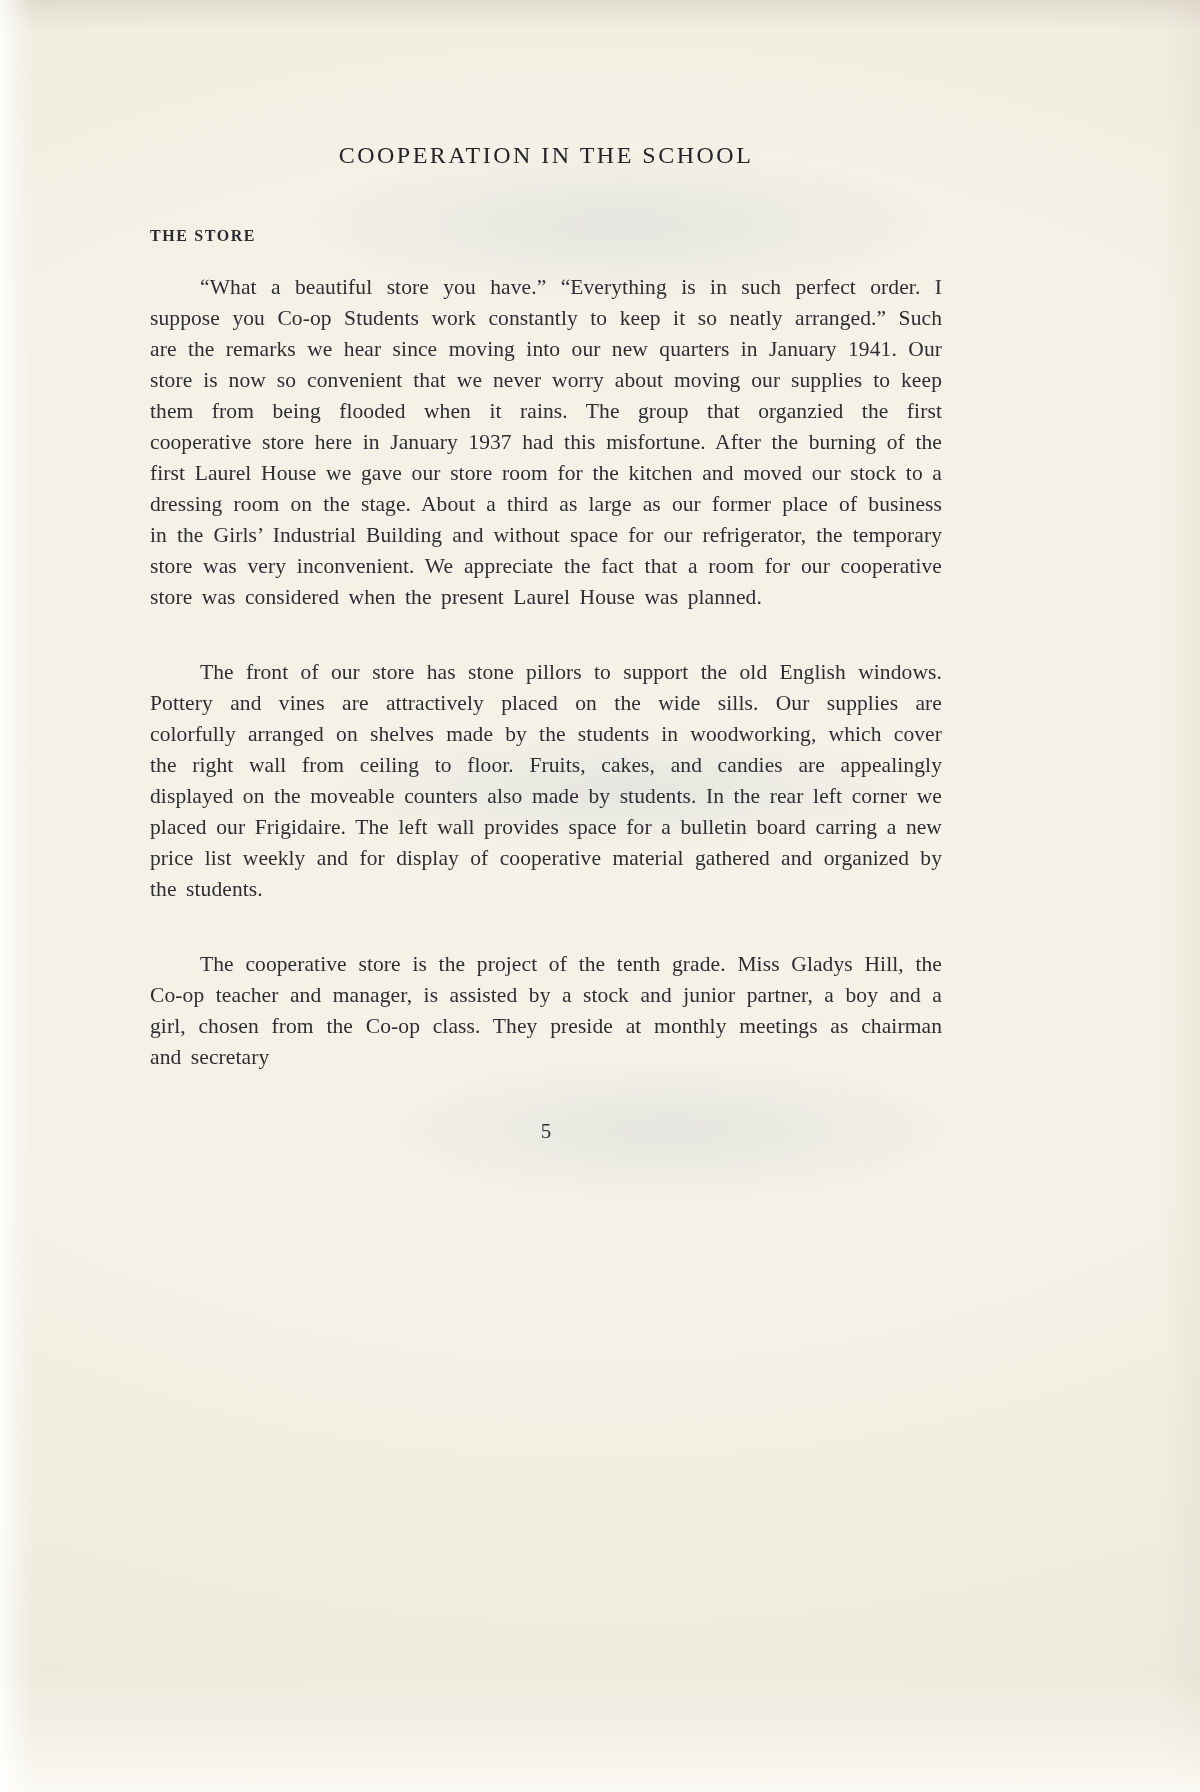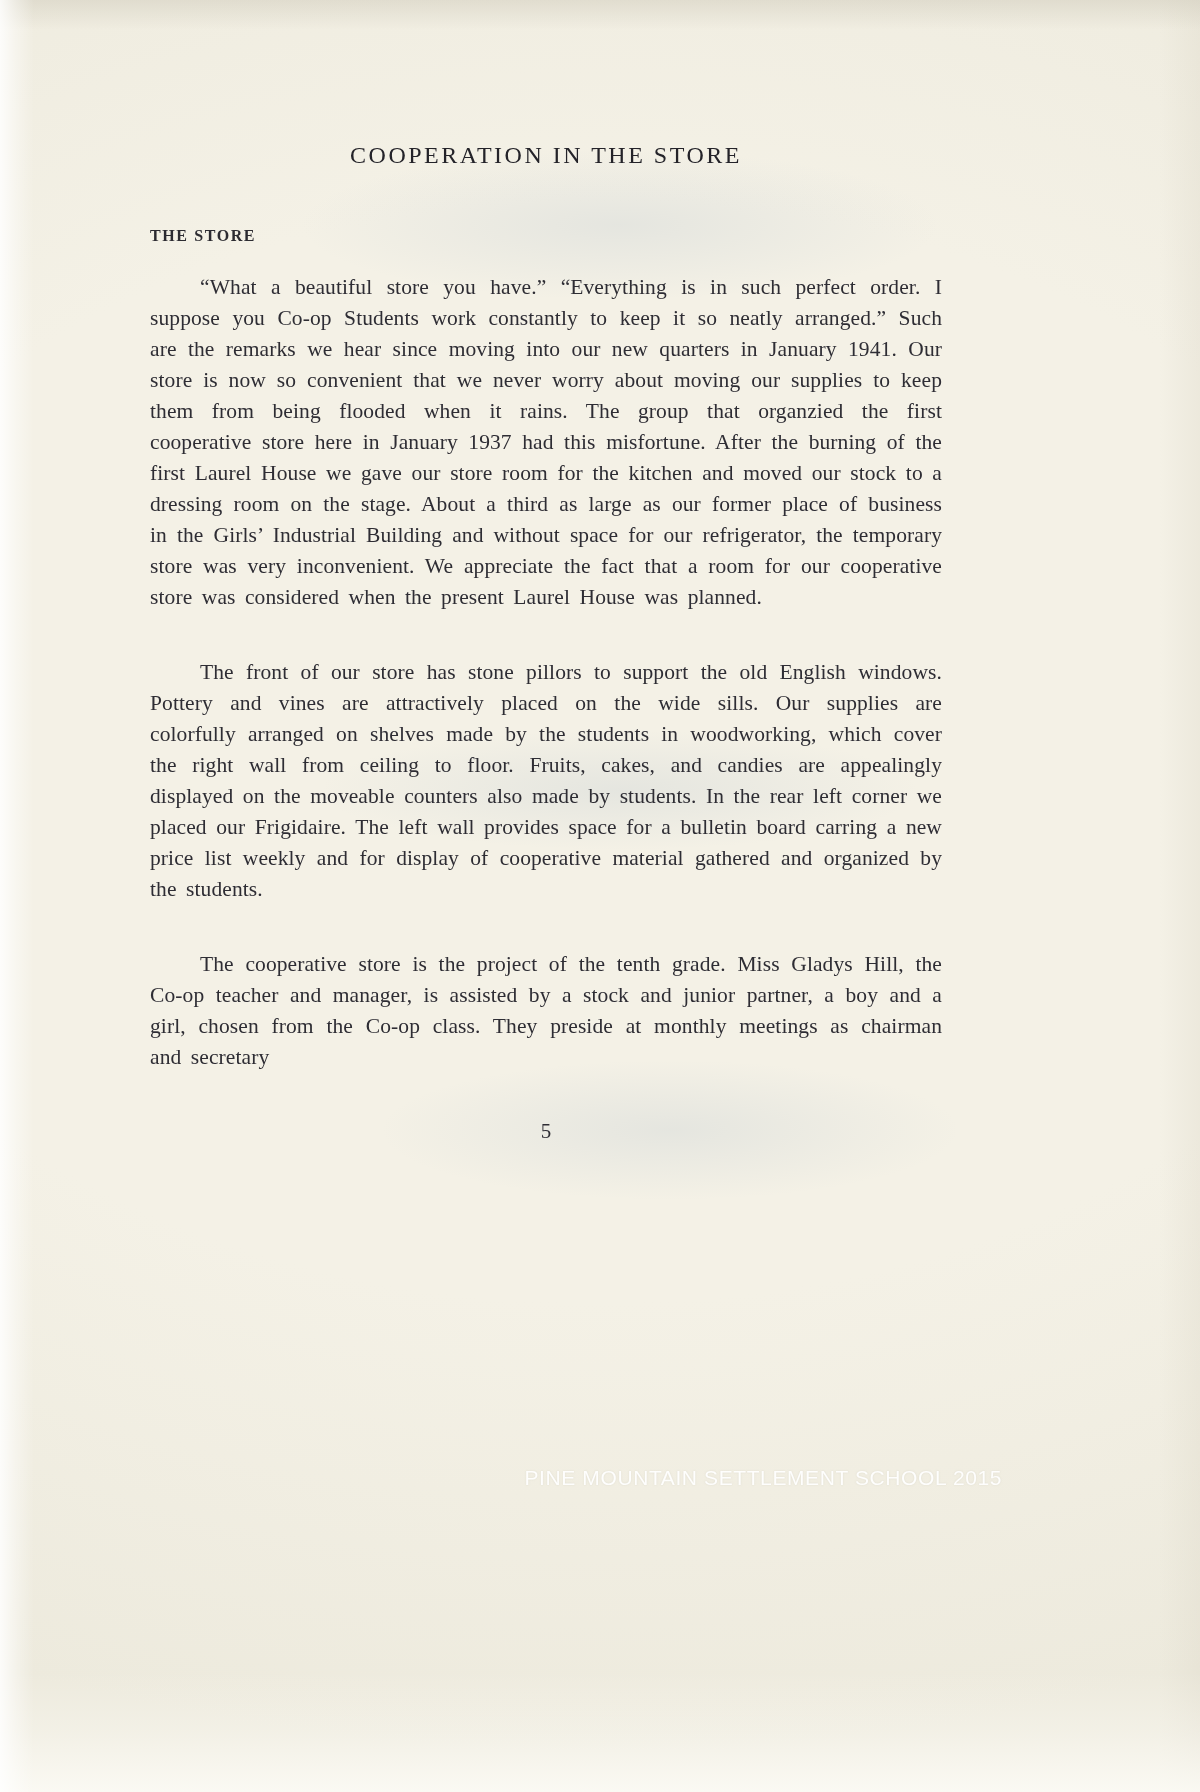--- a/index.html
+++ b/index.html
@@ -86,30 +86,29 @@
 <body>
 
 <div class="scan-page">
 
   <div class="smudge s1"></div>
   <div class="smudge s2"></div>
   <div class="smudge s3"></div>
 
   <div class="text-block">
 
-    <h1 class="doc-title">COOPERATION IN THE STORE</h1>
+    <h1 class="doc-title">COOPERATION IN THE SCHOOL</h1>
 
     <h2 class="section-heading">THE STORE</h2>
 
     <p class="para">“What a beautiful store you have.” “Everything is in such perfect order. I suppose you Co-op Students work constantly to keep it so neatly arranged.” Such are the remarks we hear since moving into our new quarters in January 1941. Our store is now so convenient that we never worry about moving our supplies to keep them from being flooded when it rains. The group that organzied the first cooperative store here in January 1937 had this misfortune. After the burning of the first Laurel House we gave our store room for the kitchen and moved our stock to a dressing room on the stage. About a third as large as our former place of business in the Girls’ Industrial Building and without space for our refrigerator, the temporary store was very inconvenient. We appreciate the fact that a room for our cooperative store was considered when the present Laurel House was planned.</p>
 
     <p class="para">The front of our store has stone pillors to support the old English windows. Pottery and vines are attractively placed on the wide sills. Our supplies are colorfully arranged on shelves made by the students in woodworking, which cover the right wall from ceiling to floor. Fruits, cakes, and candies are appealingly displayed on the moveable counters also made by students. In the rear left corner we placed our Frigidaire. The left wall provides space for a bulletin board carring a new price list weekly and for display of cooperative material gathered and organized by the students.</p>
 
 
     <p class="para last">The cooperative store is the project of the tenth grade. Miss Gladys Hill, the Co-op teacher and manager, is assisted by a stock and junior partner, a boy and a girl, chosen from the Co-op class. They preside at monthly meetings as chairman and secretary</p>
 
     <div class="page-number">5</div>
 
   </div>
 
-  <div class="watermark">PINE MOUNTAIN SETTLEMENT SCHOOL 2015</div>
 
 </div>
 
 </body></html>

